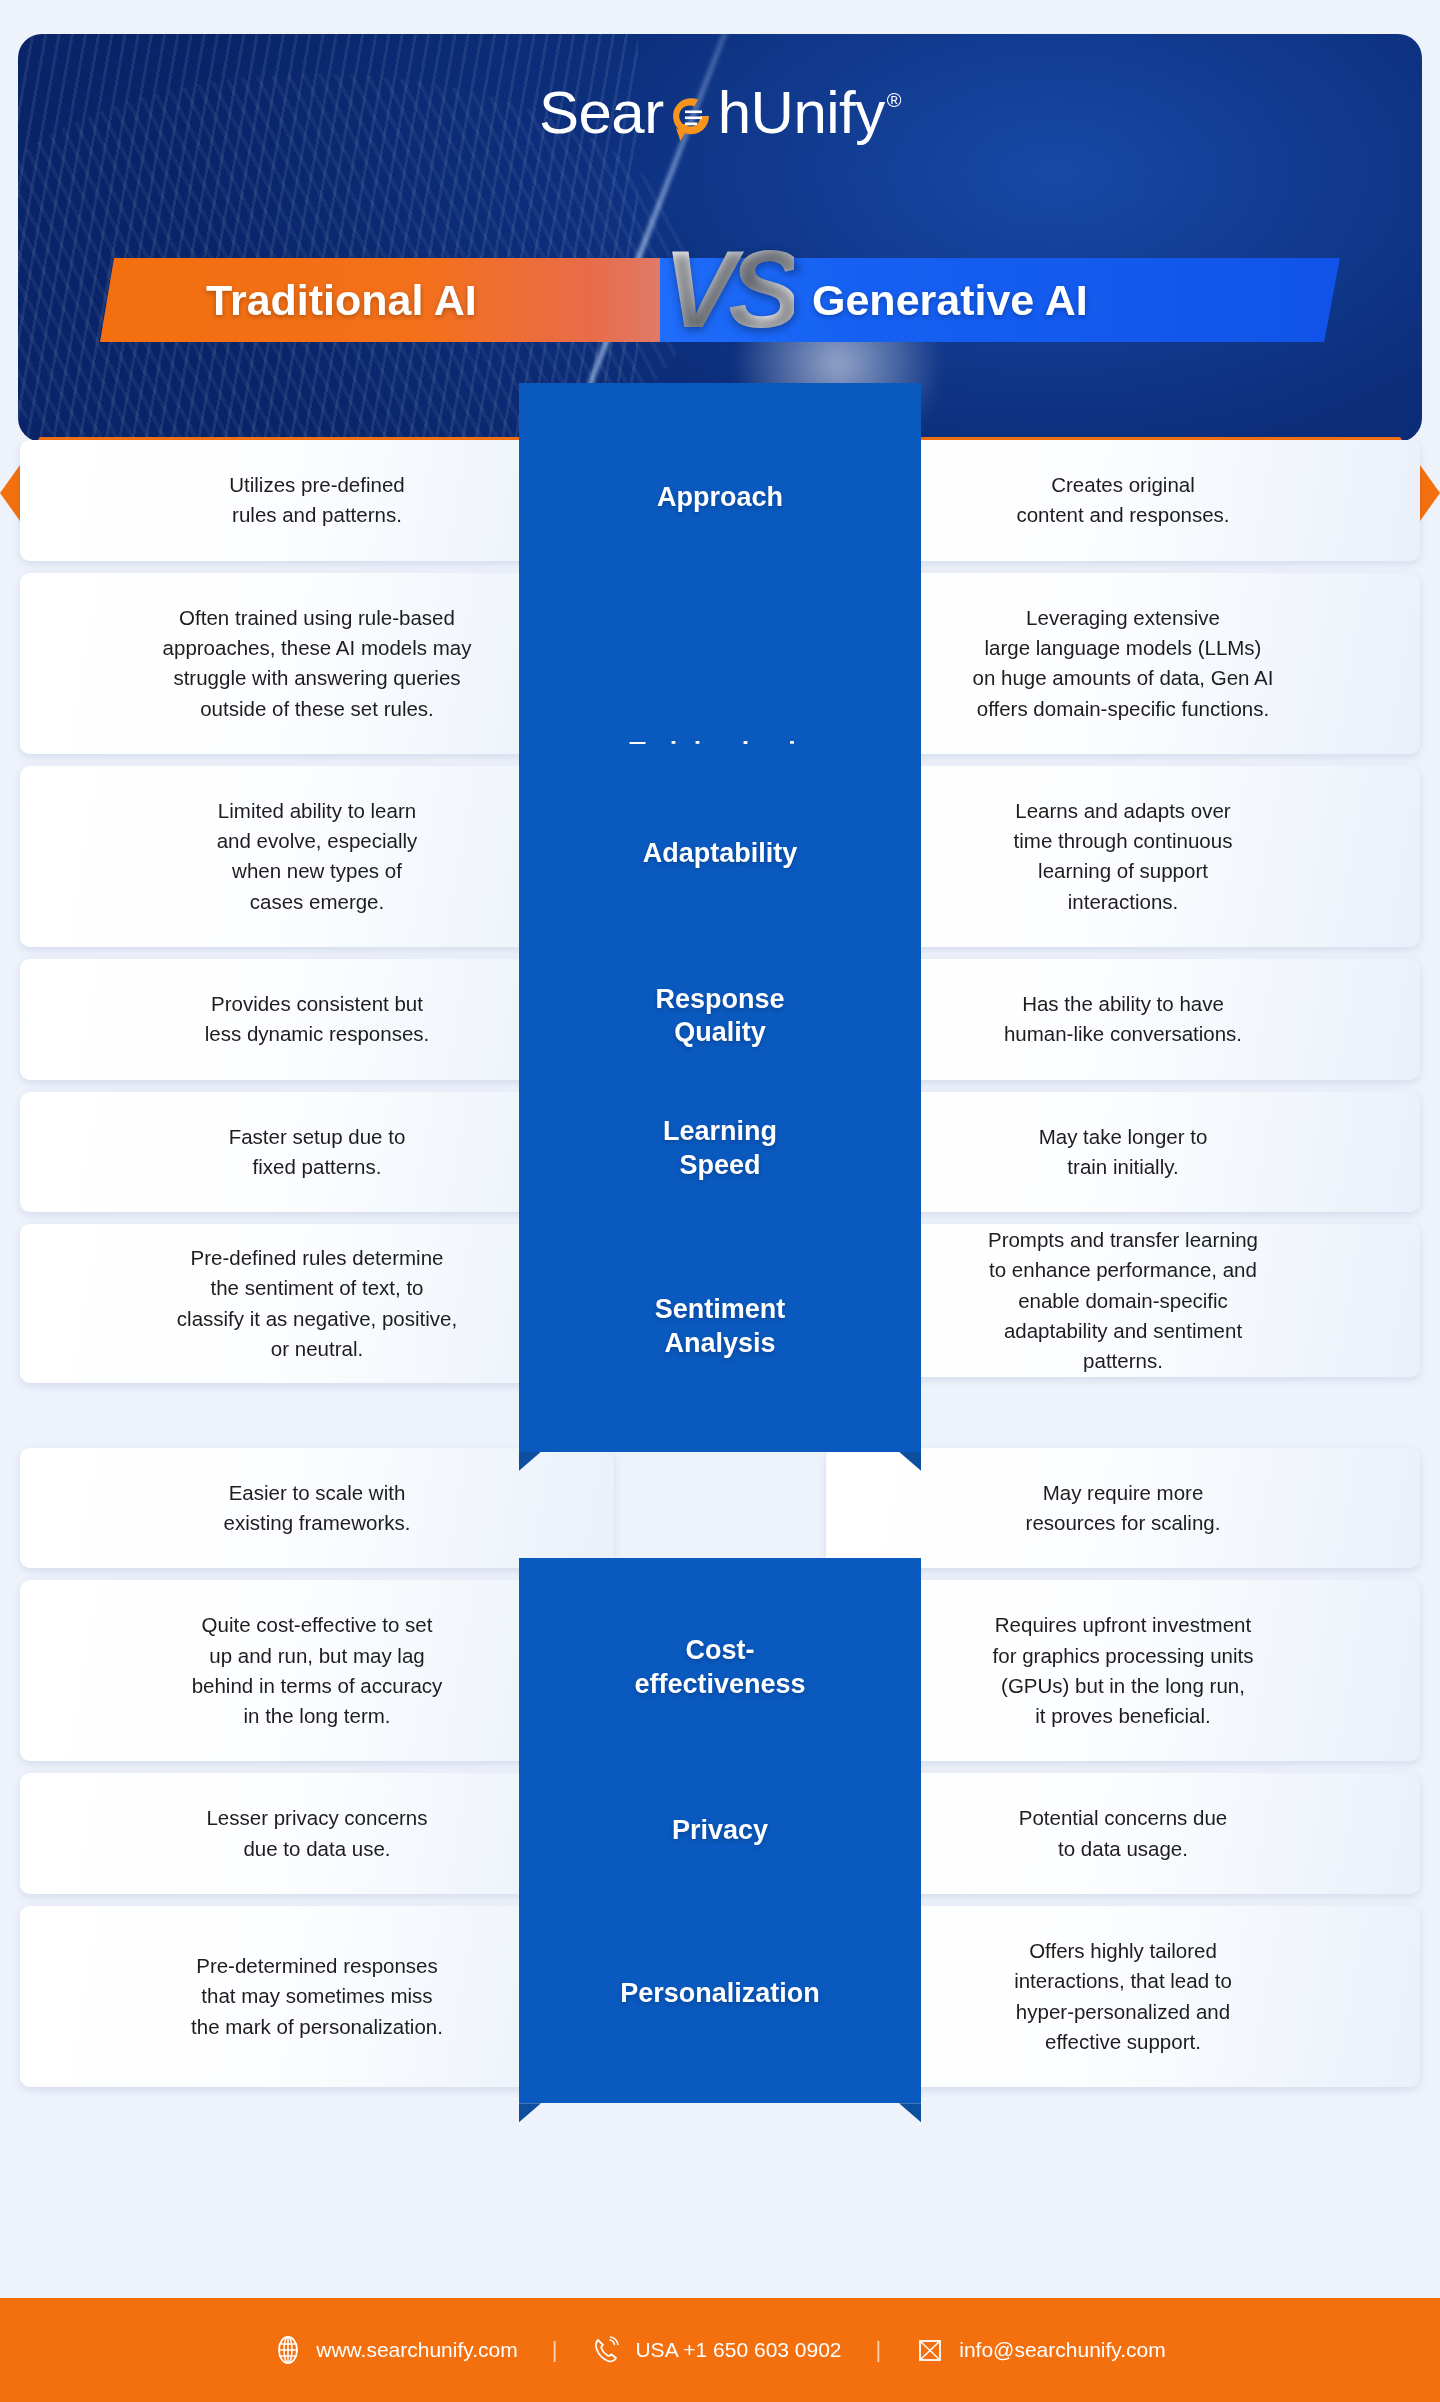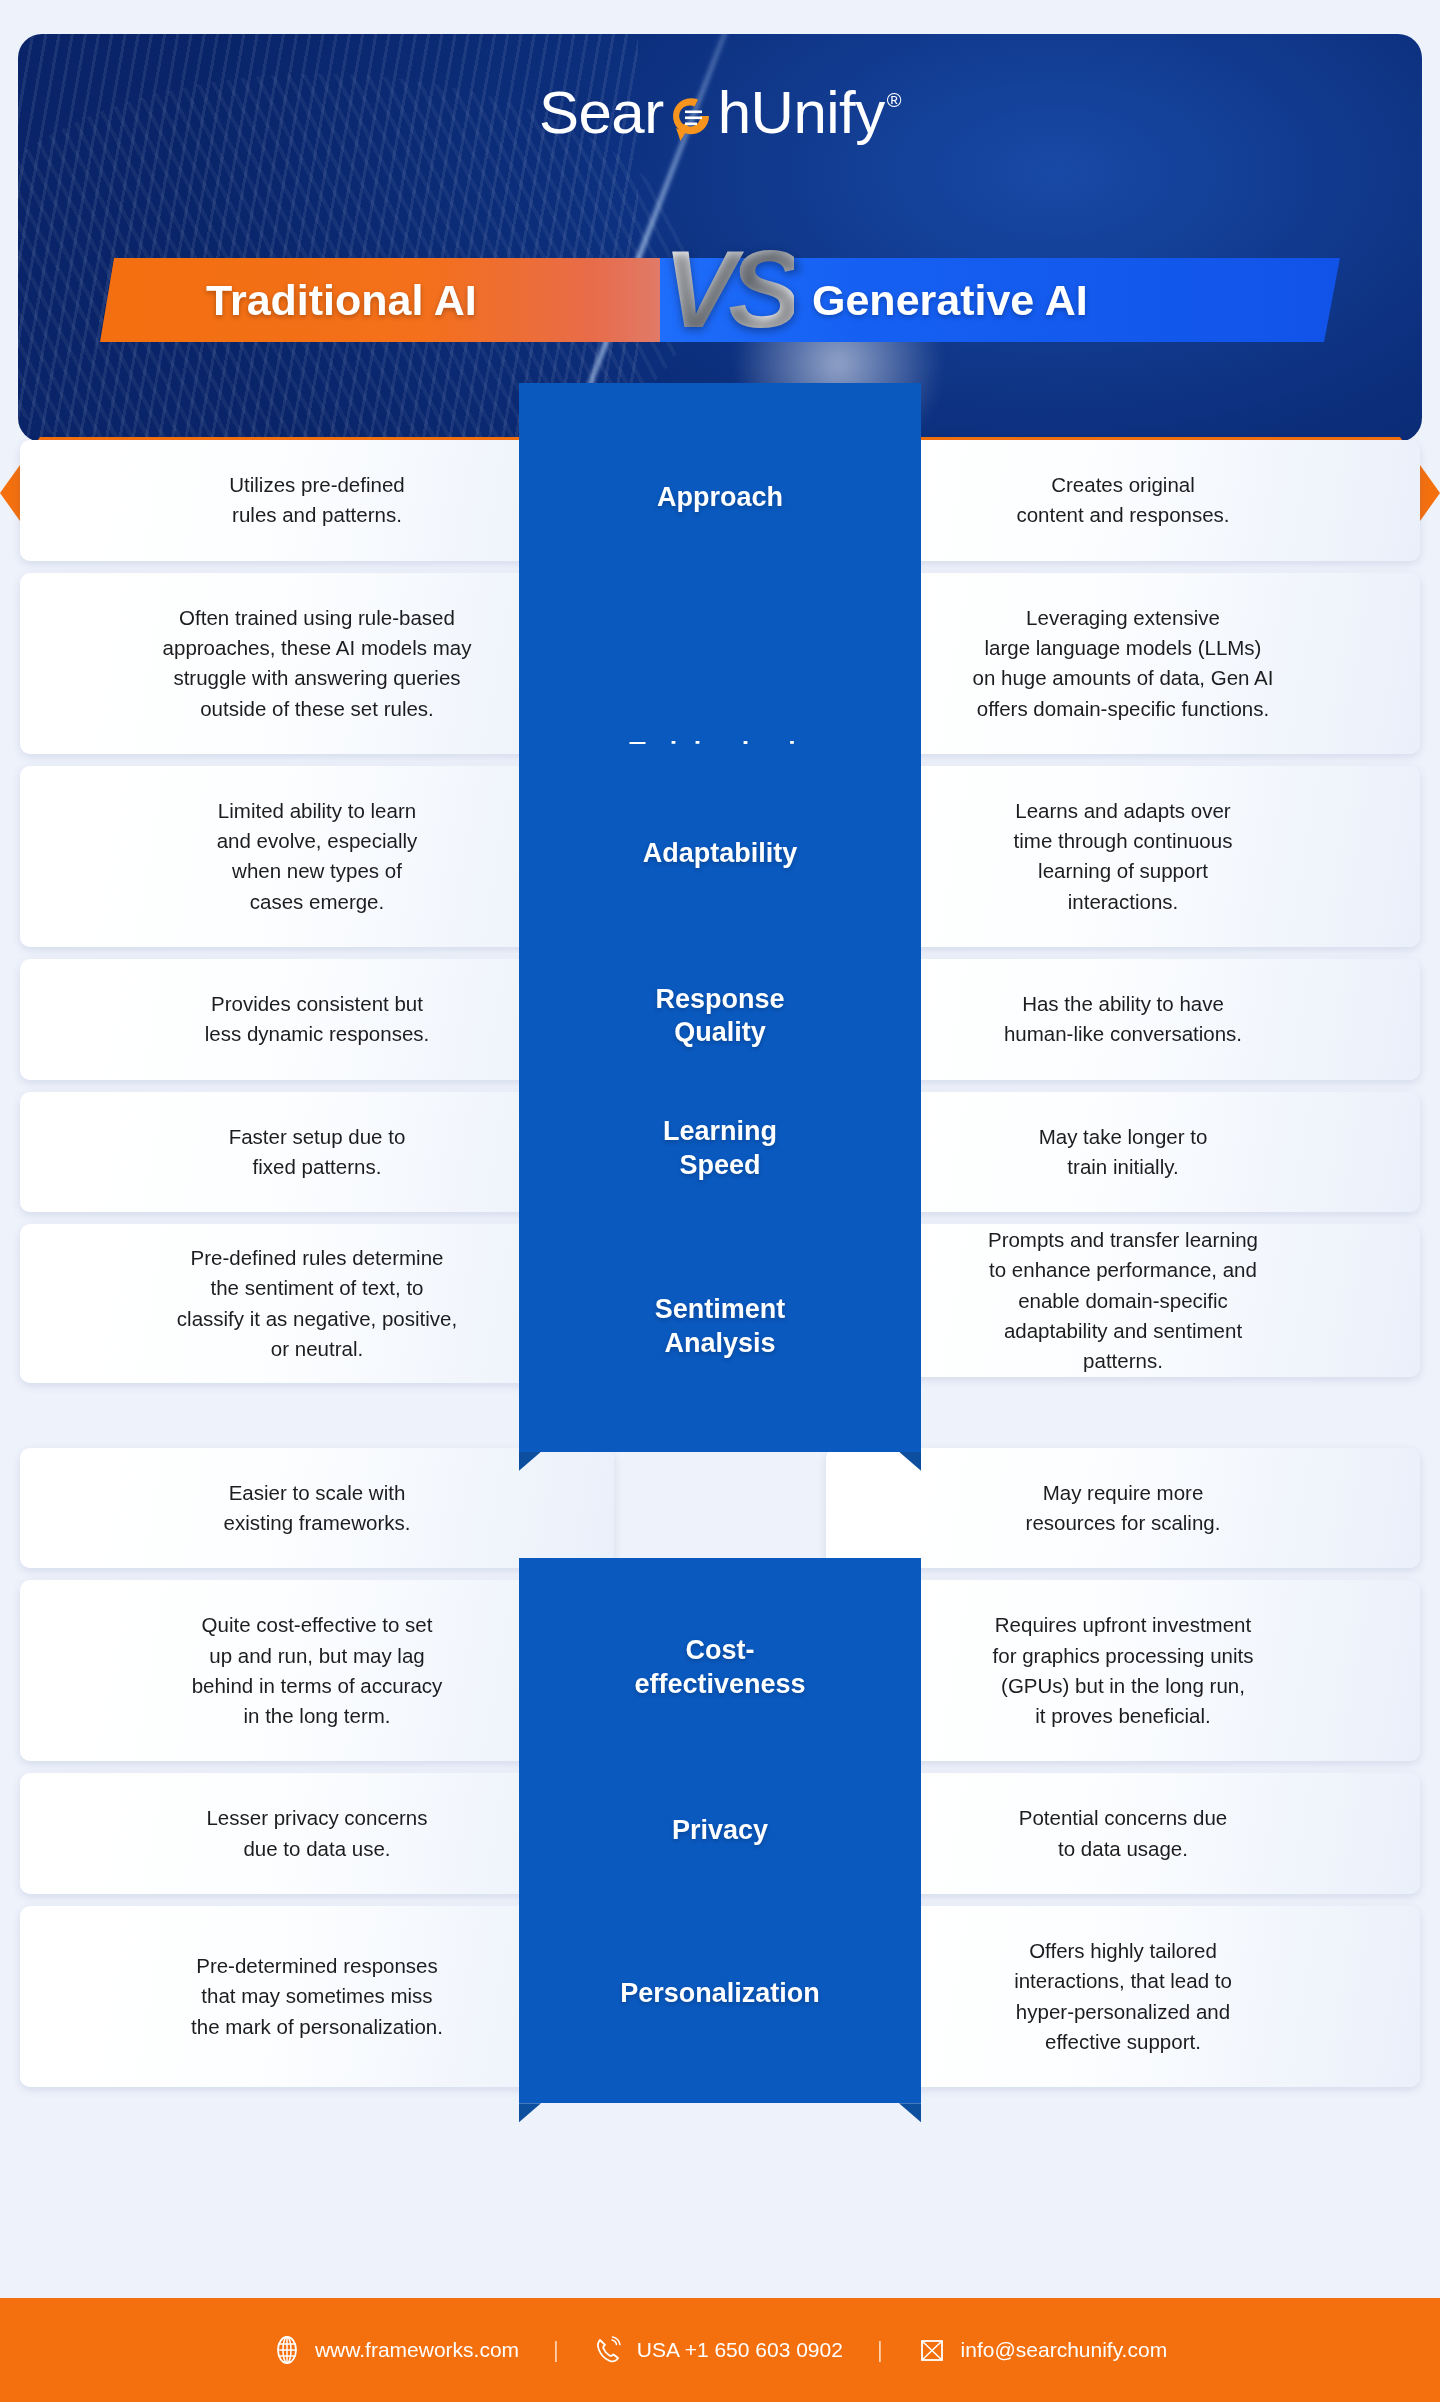--- a/index.html
+++ b/index.html
@@ -391,21 +391,21 @@
       <span class="ficon">
         <svg width="28" height="30" viewBox="0 0 28 30">
             <ellipse cx="14" cy="15" rx="9" ry="13" fill="none" stroke="#fff" stroke-width="1.8"></ellipse>
             <ellipse cx="14" cy="15" rx="4" ry="13" fill="none" stroke="#fff" stroke-width="1.5"></ellipse>
             <line x1="5" y1="9" x2="23" y2="9" stroke="#fff" stroke-width="1.5"></line>
             <line x1="5" y1="15" x2="23" y2="15" stroke="#fff" stroke-width="1.5"></line>
             <line x1="5" y1="21" x2="23" y2="21" stroke="#fff" stroke-width="1.5"></line>
             <line x1="14" y1="2" x2="14" y2="28" stroke="#fff" stroke-width="1.5"></line>
           </svg>
       </span>
-      <span>www.frameworks.com</span>
+      <span>www.searchunify.com</span>
     </div>
     <span class="fsep">|</span>
     <div class="fitem">
       <span class="ficon">
         <svg width="30" height="30" viewBox="0 0 30 30">
             <path d="M7 5 C5 7 4 10 6 15 C8 20 12 24 17 26 C21 27.5 24 25 25 23 L20.5 19.5 C19 21 18 21.5 16.5 20.5 C14 19 11.5 16 10.5 13.5 C9.8 12 10.5 11 12 9.8 Z" fill="none" stroke="#fff" stroke-width="1.8" stroke-linejoin="round"></path>
             <path d="M19 5 C21.5 5.5 23 7 23.5 9.5" fill="none" stroke="#fff" stroke-width="1.5" stroke-linecap="round"></path>
             <path d="M19.5 2 C23.5 2.8 26.2 5.5 27 9.5" fill="none" stroke="#fff" stroke-width="1.5" stroke-linecap="round"></path>
           </svg>
       </span>

